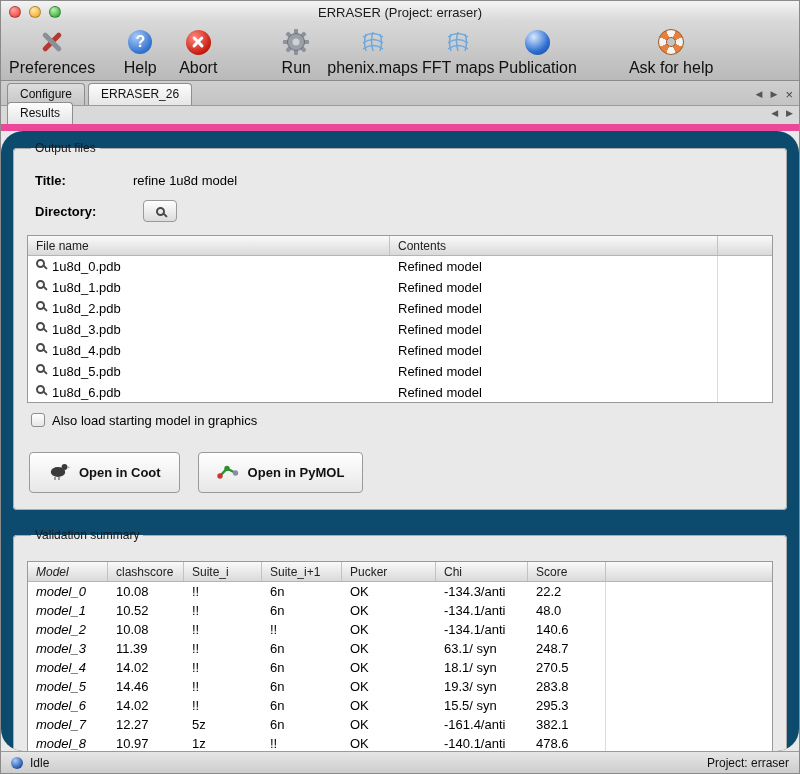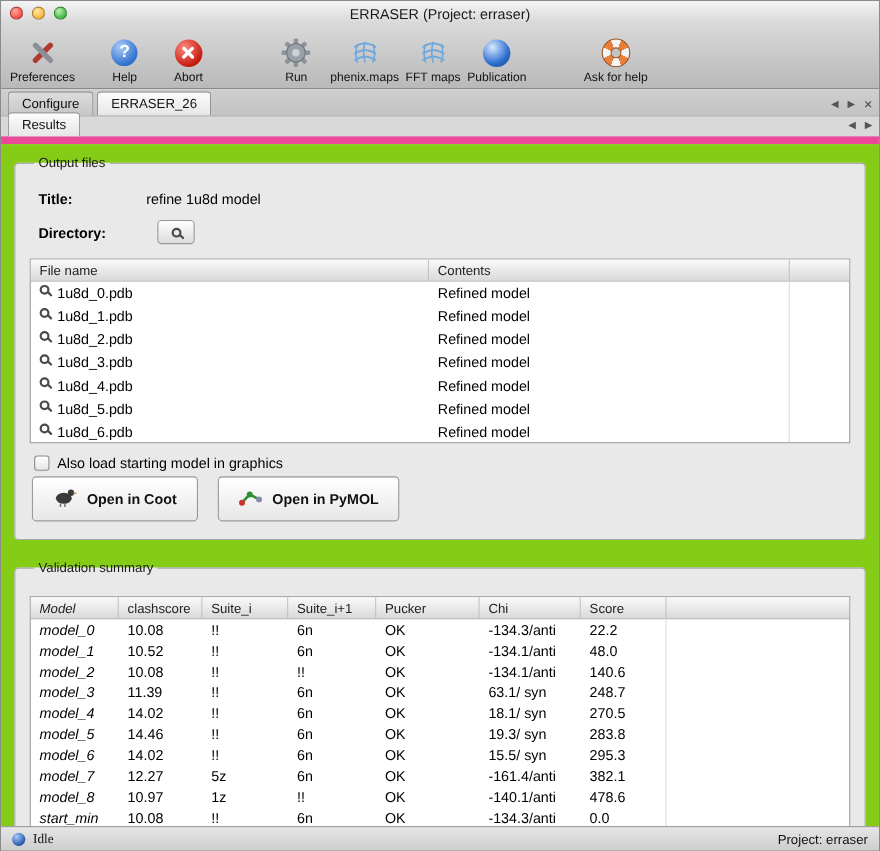--- a/index.html
+++ b/index.html
@@ -27,21 +27,21 @@
 
   
   .toolbar {
     height: 58px; flex: 0 0 58px;
     background: linear-gradient(#d8d8d8, #b9b9b9);
     border-bottom: 1px solid #8b8b8b;
     display: flex; align-items: flex-end;
     padding: 3px 8px 3px;
   }
   .tool { display: flex; flex-direction: column; align-items: center; justify-content: flex-end;
-          min-width: 54px; height: 50px; font-size: 11px; color: #111; margin-right: 4px; }
+          min-width: 54px; height: 50px; font-size: 16px; color: #111; margin-right: 4px; }
   .tool .ticon { height: 30px; display: flex; align-items: center; justify-content: center; margin-bottom: 2px; }
   .gap-a { margin-left: 14px; } .gap-b { margin-left: 40px; } .gap-c { margin-left: 34px; } .gap-d { margin-left: 48px; }
 
   .help-icon { width: 24px; height: 24px; border-radius: 50%;
     background: radial-gradient(circle at 35% 28%, #a9caf7, #2f6fce 72%);
     color: #fff; font-weight: bold; font-size: 16px; display: flex; align-items: center; justify-content: center; }
   .help-icon::after { content: "?"; }
   .abort-icon { width: 25px; height: 25px; border-radius: 50%;
     background: radial-gradient(circle at 35% 30%, #ff8a7e, #c5170b 72%); position: relative; }
   .abort-icon::before, .abort-icon::after { content: ""; position: absolute; left: 50%; top: 50%;
@@ -67,21 +67,21 @@
   }
   .tab { font-size: 12px; padding: 3px 12px 4px; border: 1px solid #8e8e8e; border-bottom: none;
     border-radius: 4px 4px 0 0; background: linear-gradient(#ddd, #c6c6c6); margin-right: 3px; color: #111; }
   .tab.active { background: linear-gradient(#fcfcfc, #e6e6e6); }
   .tab-nav { margin-left: auto; display: flex; gap: 8px; align-items: center; color: #555;
     font-size: 9px; padding-bottom: 6px; }
   .tab-nav .x { font-size: 13px; line-height: 9px; color: #444; }
   .subbar { background: #d9d9d9; border-bottom: 7px solid #ec4899; }
 
   
-  .content { flex: 1 1 auto; background: #84cc16; padding: 10px 12px 0; overflow: hidden; }
+  .content { flex: 1 1 auto; background: #0c4a6e; padding: 10px 12px 0; overflow: hidden; border-radius: 22px; }
   fieldset.group { border: 1px solid #ababab; border-radius: 4px; padding: 6px 13px 14px; margin-bottom: 18px; background: #e9e9e9; }
   legend { font-size: 12px; color: #1a1a1a; padding: 0 4px; margin-left: 4px; }
 
   .frow { display: flex; align-items: center; font-size: 13px; margin: 12px 8px 0; }
   .flabel { font-weight: bold; width: 98px; flex: 0 0 98px; }
   .magbtn { width: 34px; height: 22px; border: 1px solid #999; border-radius: 4px; margin-left: 10px;
     background: linear-gradient(#fff, #dcdcdc); display: flex; align-items: center; justify-content: center; }
   .mag { position: relative; width: 9px; height: 9px; border: 2px solid #4a4a4a; border-radius: 50%; display: inline-block; flex: 0 0 auto; }
   .mag::after { content: ""; position: absolute; width: 6px; height: 2px; background: #4a4a4a;
     transform: rotate(45deg); right: -5px; bottom: -2px; border-radius: 1px; }
@@ -95,42 +95,42 @@
   .lrow { display: flex; align-items: center; }
 
   .ft .lbody { height: 146px; }
   .ft .lrow { height: 21px; }
   .c-file { width: 362px; flex: 0 0 362px; padding-left: 8px; display: flex; align-items: flex-start; gap: 7px; }
   .c-contents { width: 328px; flex: 0 0 328px; padding-left: 8px; border-right: 1px solid #dcdcdc; align-self: stretch; display: flex; align-items: center; }
   .c-fill { flex: 1; }
   .ft .h-file { width: 362px; flex: 0 0 362px; }
   .ft .h-contents { width: 328px; flex: 0 0 328px; }
 
-  .cbrow { display: flex; align-items: center; gap: 7px; font-size: 13px; margin: 2px 4px 5px; }
+  .cbrow { display: flex; gap: 7px; font-size: 13px; margin: 2px 4px 24px; }
   .checkbox { width: 14px; height: 14px; border: 1px solid #8d8d8d; border-radius: 3px;
     background: linear-gradient(#fff, #e6e6e6); flex: 0 0 auto; }
   .btnrow { display: flex; gap: 18px; margin: 4px 2px 2px; }
   .bigbtn { display: inline-flex; align-items: center; gap: 9px; font-size: 13px; font-weight: bold; color: #111;
     padding: 8px 18px; border: 1px solid #9a9a9a; border-radius: 4px;
     background: linear-gradient(#ffffff, #e7e7e7); }
 
   .vt .lbody { height: 199px; }
   .vt .lrow { height: 19px; }
   .vc { padding-left: 8px; align-self: stretch; display: flex; align-items: center; }
   .c0 { width: 80px; flex: 0 0 80px; font-style: italic; } .c1 { width: 76px; flex: 0 0 76px; }
   .c2 { width: 78px; flex: 0 0 78px; } .c3 { width: 80px; flex: 0 0 80px; }
   .c4 { width: 94px; flex: 0 0 94px; } .c5 { width: 92px; flex: 0 0 92px; }
   .c6 { width: 78px; flex: 0 0 78px; border-right: 1px solid #dcdcdc; }
   .vt .hc.c6 { border-right: 1px solid #c2c2c2; }
 
   
   .statusbar { height: 22px; flex: 0 0 22px; border-top: 1px solid #9b9b9b;
     background: linear-gradient(#e6e6e6, #cdcdcd);
     display: flex; align-items: center; justify-content: space-between; padding: 0 10px; font-size: 12px; color: #111; }
-  .idle { display: flex; align-items: center; gap: 7px; font-family: Liberation Serif, serif; }
+  .idle { display: flex; align-items: center; gap: 7px; }
   .sphere { width: 12px; height: 12px; border-radius: 50%;
     background: radial-gradient(circle at 35% 30%, #a6ccff, #1c4f9e 75%); }
 </style>
 </head>
 <body>
 
 <div class="window">
 
   <div class="titlebar">
     <div class="title-text">ERRASER (Project: erraser)</div>

